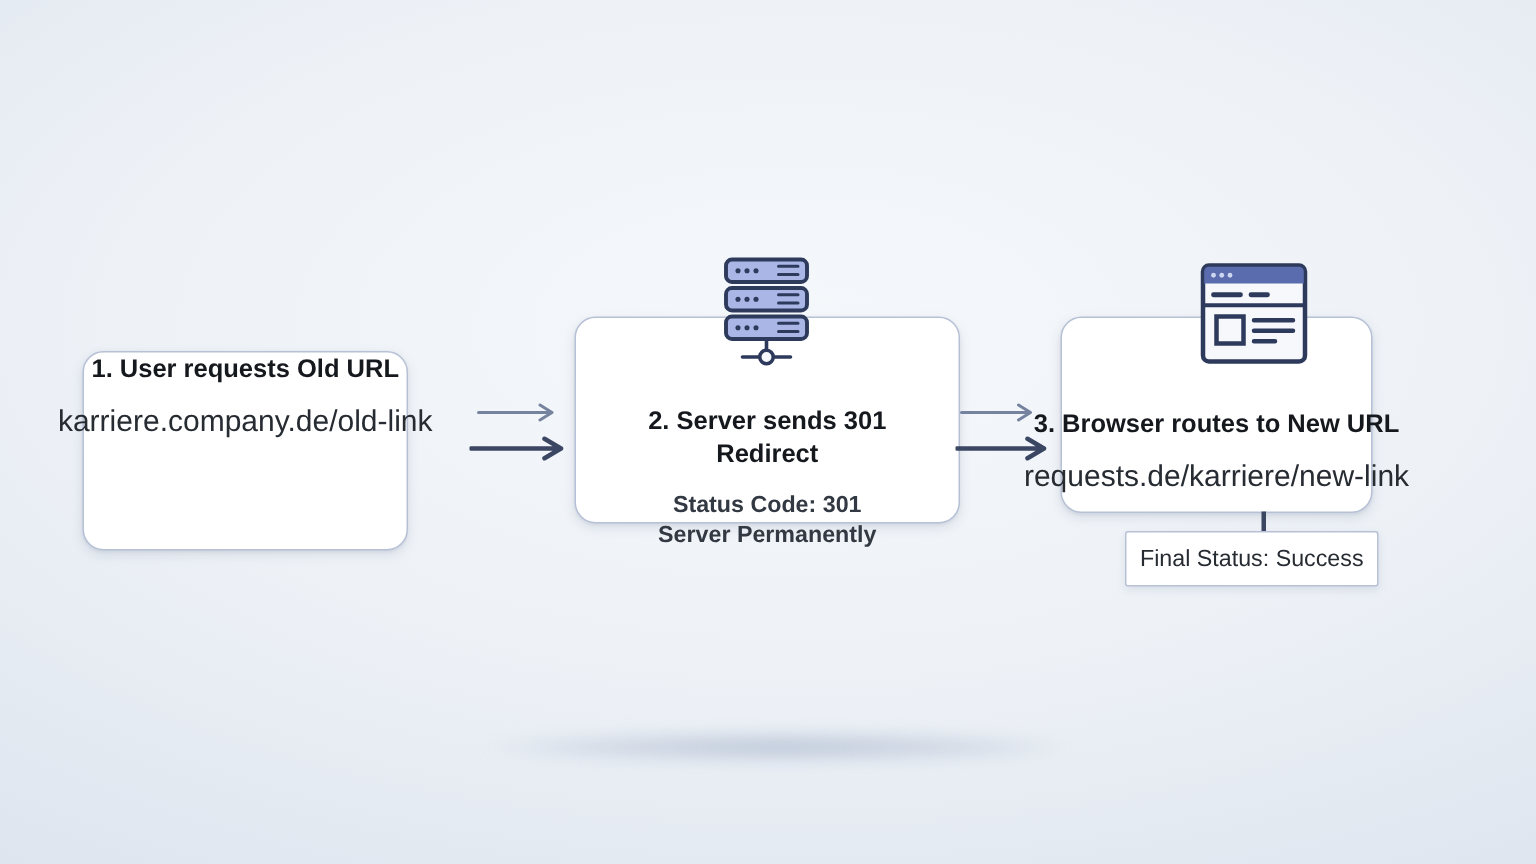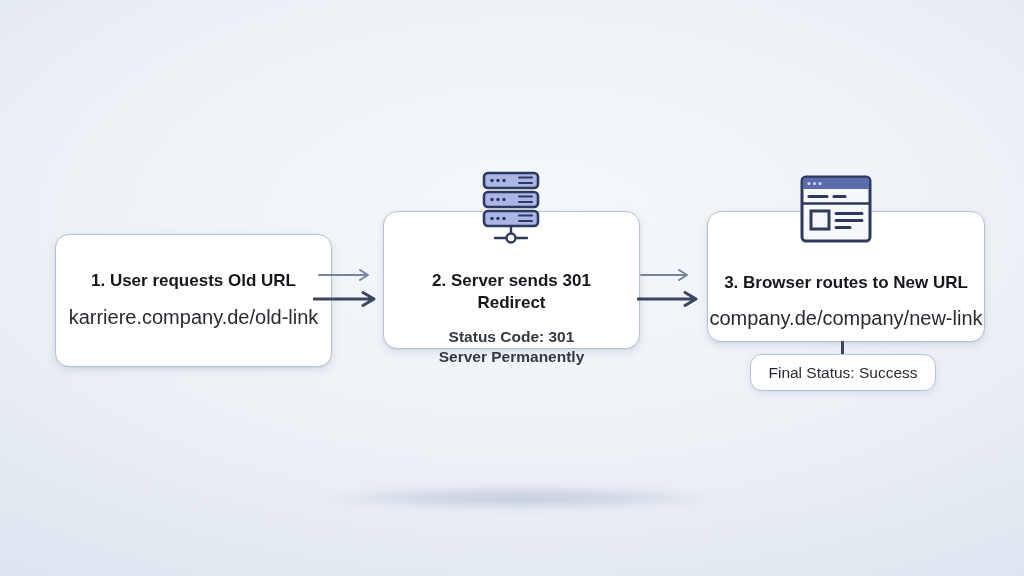--- a/index.html
+++ b/index.html
@@ -34,31 +34,30 @@
     border: 1.4px solid var(--box-border, #b7c1d6);
     border-radius: 14px;
     box-shadow: 0 3px 8px rgba(95, 110, 140, 0.16), 0 1px 2px rgba(95, 110, 140, 0.10);
     display: flex;
     flex-direction: column;
     align-items: center;
     text-align: center;
   }
   .box-step1 {
     left: 55px; top: 234px;
-    width: 277px; height: 133px;
-    justify-content: center;
+    width: 217px; height: 133px;
   }
   .box-step2 {
     left: 383px; top: 211px;
     width: 257px; height: 138px;
     padding-top: 58px;
   }
   .box-step3 {
     left: 707px; top: 211px;
-    width: 278px; height: 131px;
+    width: 208px; height: 131px;
     padding-top: 60px;
   }
   .step-title {
     font-size: 17px;
     font-weight: 700;
     color: var(--title-text, #15181d);
     line-height: 1.32;
     white-space: nowrap;
   }
   .box-step2 .step-title {
@@ -85,24 +84,24 @@
   .browser-icon-wrap { left: 800px; top: 175px; }
   .connector-line {
     position: absolute;
     left: 841px; top: 341px;
     width: 2.6px; height: 16px;
     background: var(--arrow-thick, #3b4662);
   }
   .final-badge {
     position: absolute;
     left: 750px; top: 354px;
-    width: 186px; height: 37px;
+    width: 169px; height: 37px;
     background: var(--box-bg, #ffffff);
     border: 1.4px solid var(--box-border, #b7c1d6);
-    border-radius: 12px;
+    border-radius: 2px;
     box-shadow: 0 2px 6px rgba(95, 110, 140, 0.15);
     display: flex;
     align-items: center;
     justify-content: center;
   }
   .final-badge-label {
     font-size: 15.5px;
     color: var(--body-text, #272c33);
     white-space: nowrap;
   }
@@ -184,21 +183,21 @@
 
   <svg class="arrow" style="left:640px; top:268px;" width="56" height="14">
     <path class="arrow-stroke-thin" d="M1 7 H46 M39 2 L47 7 L39 12"></path>
   </svg>
   <svg class="arrow" style="left:637px; top:290px;" width="68" height="18">
     <path class="arrow-stroke-thick" d="M1 9 H57 M48 2.5 L59 9 L48 15.5"></path>
   </svg>
 
   <div class="flow-box box-step3">
     <div class="step-title">3. Browser routes to New URL</div>
-    <div class="step-url">company.de/company/new-link</div>
+    <div class="step-url">requests.de/karriere/new-link</div>
   </div>
 
   <div class="icon-wrap browser-icon-wrap">
     <svg width="72" height="68" viewBox="0 0 72 68">
       <rect class="browser-frame" x="2" y="2" width="68" height="64" rx="4"></rect>
       <path class="browser-bar" d="M6 2.8 H66 a3.2 3.2 0 0 1 3.2 3.2 V14 H2.8 V6 A3.2 3.2 0 0 1 6 2.8 Z"></path>
       <circle class="browser-bar-dot" cx="9" cy="8.5" r="1.6"></circle>
       <circle class="browser-bar-dot" cx="14.5" cy="8.5" r="1.6"></circle>
       <circle class="browser-bar-dot" cx="20" cy="8.5" r="1.6"></circle>
       <path class="icon-ink" stroke-width="3.2" d="M9 21.5 H27 M34 21.5 H45"></path>

